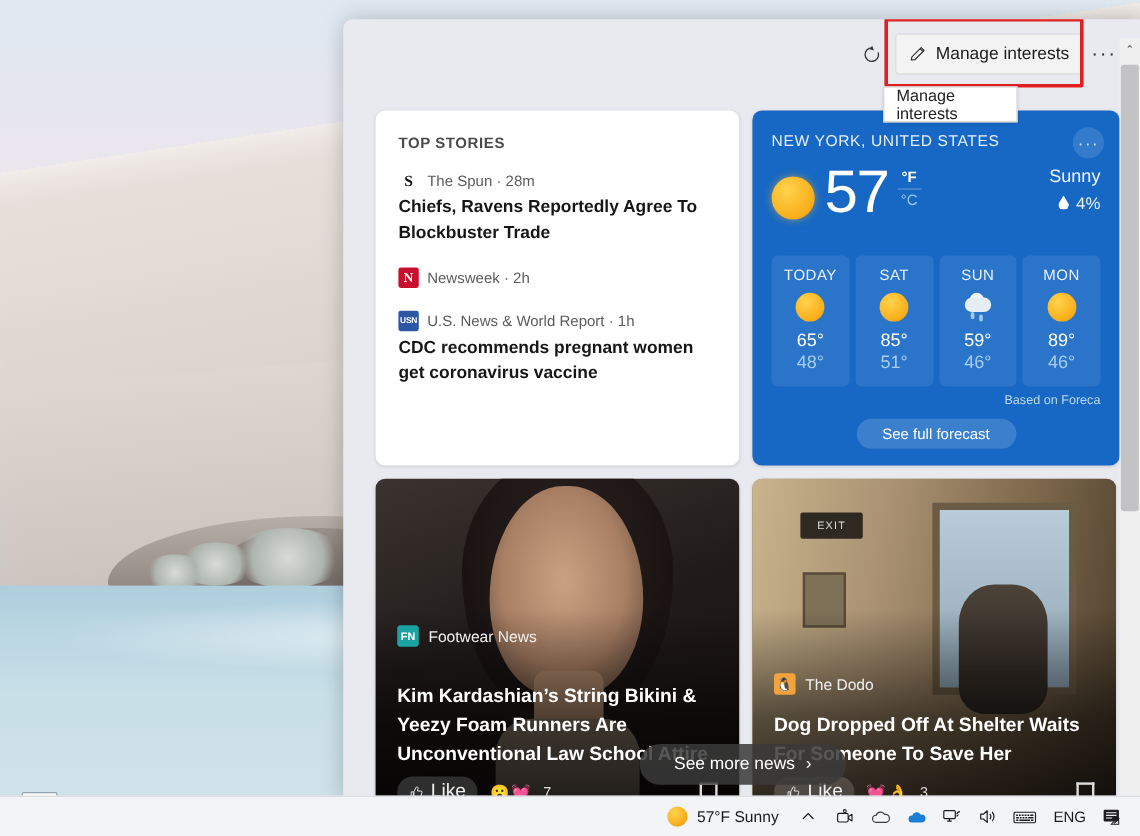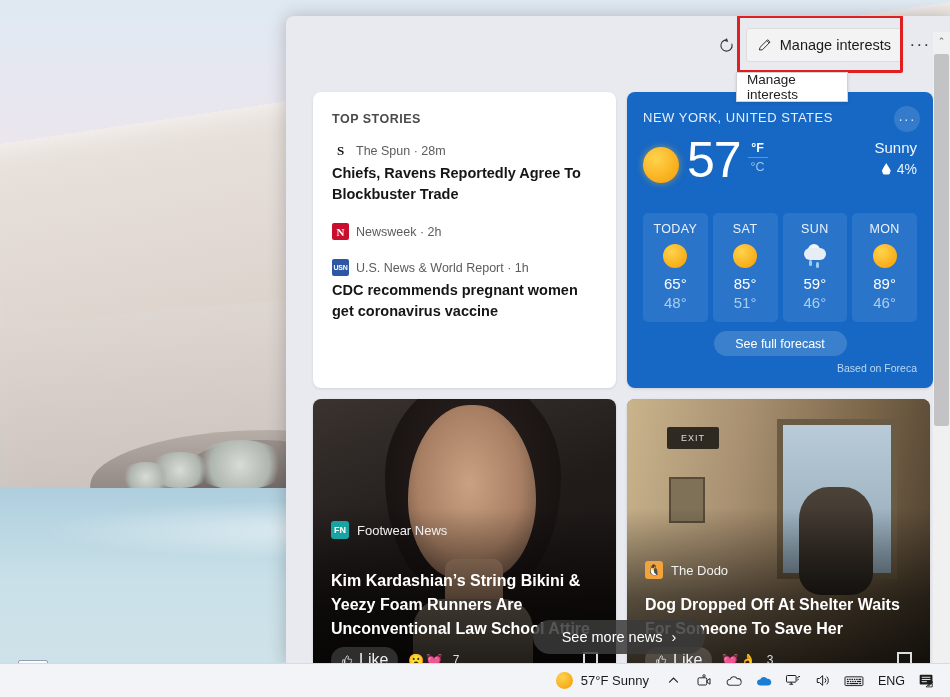--- a/index.html
+++ b/index.html
@@ -372,22 +372,22 @@
             <div class="fc-lo">46°</div>
           </div>
           <div class="fc-day">
             <div class="fc-name">MON</div>
             <div class="fc-icon fc-sun"></div>
             <div class="fc-hi">89°</div>
             <div class="fc-lo">46°</div>
           </div>
         </div>
 
+        <div id="wx-attr">Based on Foreca</div>
         <div id="wx-full">See full forecast</div>
-        <div id="wx-attr">Based on Foreca</div>
       </div>
     </div>
 
     <div class="row" id="cards-row">
 
       <div class="news-card" id="card-left">
         <div class="nc-photo">
           <div class="kk-hair"></div>
           <div class="kk-face"></div>
           <div class="kk-neck"></div>

